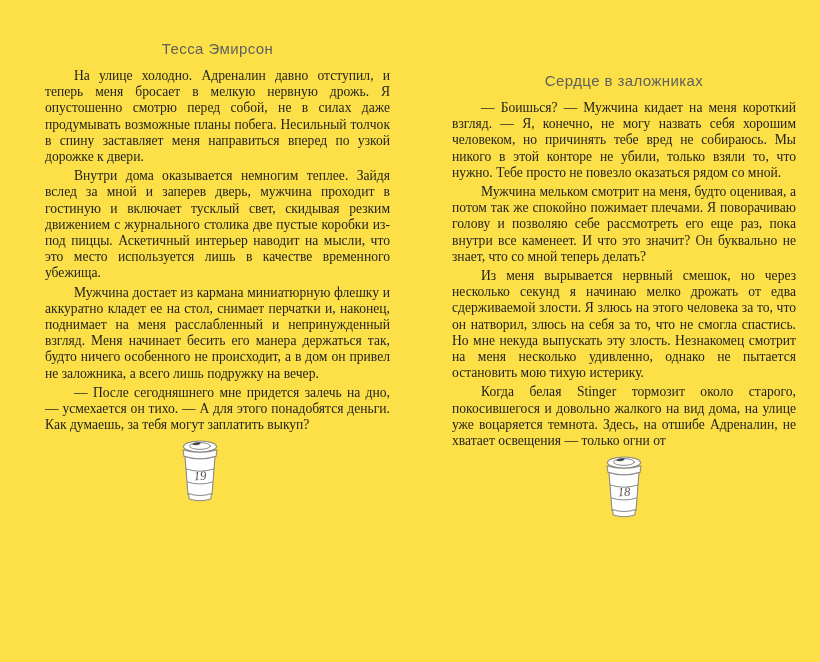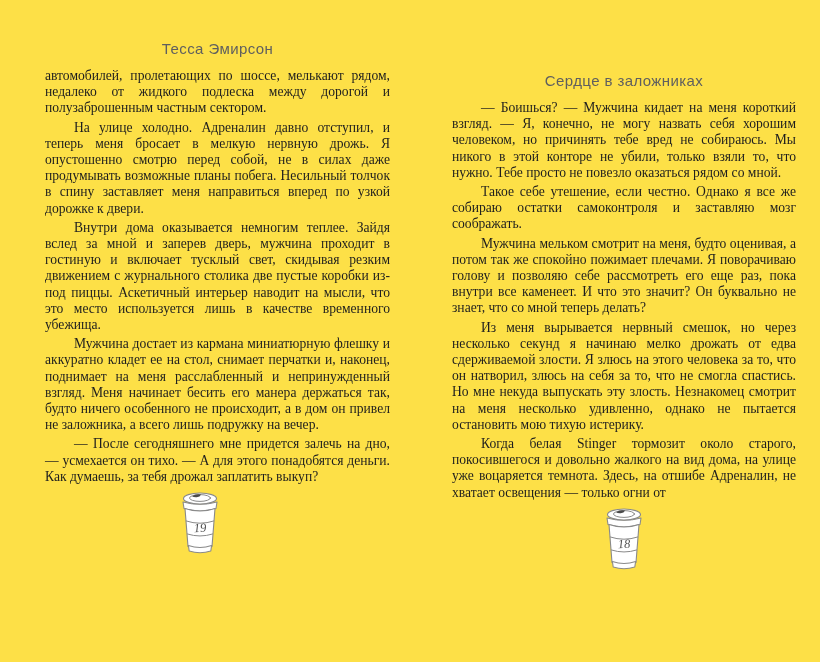--- a/index.html
+++ b/index.html
@@ -77,25 +77,24 @@
 </style>
 </head>
 <body>
 
 <div class="spread">
 
   <section class="page page-left">
     <header class="running-head">Тесса Эмирсон</header>
 
     <div class="body-text" lang="ru">
-      <p class="no-indent">автомобилей, пролетающих по шоссе, мелькают рядом, недалеко от жидкого подлеска между дорогой и полузаброшенным частным сектором.</p>
       <p>На улице холодно. Адреналин давно отступил, и теперь меня бросает в мелкую нервную дрожь. Я опустошенно смотрю перед собой, не в силах даже продумывать возможные планы побега. Несильный толчок в спину заставляет меня направиться вперед по узкой дорожке к двери.</p>
       <p>Внутри дома оказывается немногим теплее. Зайдя вслед за мной и заперев дверь, мужчина проходит в гостиную и включает тусклый свет, скидывая резким движением с журнального столика две пустые коробки из-под пиццы. Аскетичный интерьер наводит на мысли, что это место используется лишь в качестве временного убежища.</p>
       <p>Мужчина достает из кармана миниатюрную флешку и аккуратно кладет ее на стол, снимает перчатки и, наконец, поднимает на меня расслабленный и непринужденный взгляд. Меня начинает бесить его манера держаться так, будто ничего особенного не происходит, а в дом он привел не заложника, а всего лишь подружку на вечер.</p>
-      <p>— После сегодняшнего мне придется залечь на дно, — усмехается он тихо. — А для этого понадобятся деньги. Как думаешь, за тебя дрожал заплатить выкуп?</p>
+      <p>— После сегодняшнего мне придется залечь на дно, — усмехается он тихо. — А для этого понадобятся деньги. Как думаешь, за тебя могут заплатить выкуп?</p>
     </div>
 
     <div class="marker marker-left">
       <svg width="54" height="64" viewBox="0 0 54 64">
 
         <path class="cup-stroke" d="M10,11 Q27,15.5 44,11 L43,17.5 Q27,22.5 11,17.5 Z"></path>
 
         <ellipse class="cup-stroke" cx="27" cy="7.5" rx="16.5" ry="5.5"></ellipse>
         <ellipse class="cup-line" cx="27" cy="7" rx="10.5" ry="3.4"></ellipse>
 
@@ -111,21 +110,20 @@
         <text class="cup-number" x="27" y="41" text-anchor="middle" transform="rotate(-3 27 38)">19</text>
       </svg>
     </div>
   </section>
 
   <section class="page page-right">
     <header class="running-head">Сердце в заложниках</header>
 
     <div class="body-text" lang="ru">
       <p>— Боишься? — Мужчина кидает на меня короткий взгляд. — Я, конечно, не могу назвать себя хорошим человеком, но причинять тебе вред не собираюсь. Мы никого в этой конторе не убили, только взяли то, что нужно. Тебе просто не повезло оказаться рядом со мной.</p>
-      <p>Такое себе утешение, если честно. Однако я все же собираю остатки самоконтроля и заставляю мозг соображать.</p>
       <p>Мужчина мельком смотрит на меня, будто оценивая, а потом так же спокойно пожимает плечами. Я поворачиваю голову и позволяю себе рассмотреть его еще раз, пока внутри все каменеет. И что это значит? Он буквально не знает, что со мной теперь делать?</p>
       <p>Из меня вырывается нервный смешок, но через несколько секунд я начинаю мелко дрожать от едва сдерживаемой злости. Я злюсь на этого человека за то, что он натворил, злюсь на себя за то, что не смогла спастись. Но мне некуда выпускать эту злость. Незнакомец смотрит на меня несколько удивленно, однако не пытается остановить мою тихую истерику.</p>
       <p>Когда белая Stinger тормозит около старого, покосившегося и довольно жалкого на вид дома, на улице уже воцаряется темнота. Здесь, на отшибе Адреналин, не хватает освещения — только огни от</p>
     </div>
 
     <div class="marker marker-right">
       <svg width="54" height="64" viewBox="0 0 54 64">
         <path class="cup-stroke" d="M10,11 Q27,15.5 44,11 L43,17.5 Q27,22.5 11,17.5 Z"></path>
         <ellipse class="cup-stroke" cx="27" cy="7.5" rx="16.5" ry="5.5"></ellipse>
         <ellipse class="cup-line" cx="27" cy="7" rx="10.5" ry="3.4"></ellipse>

